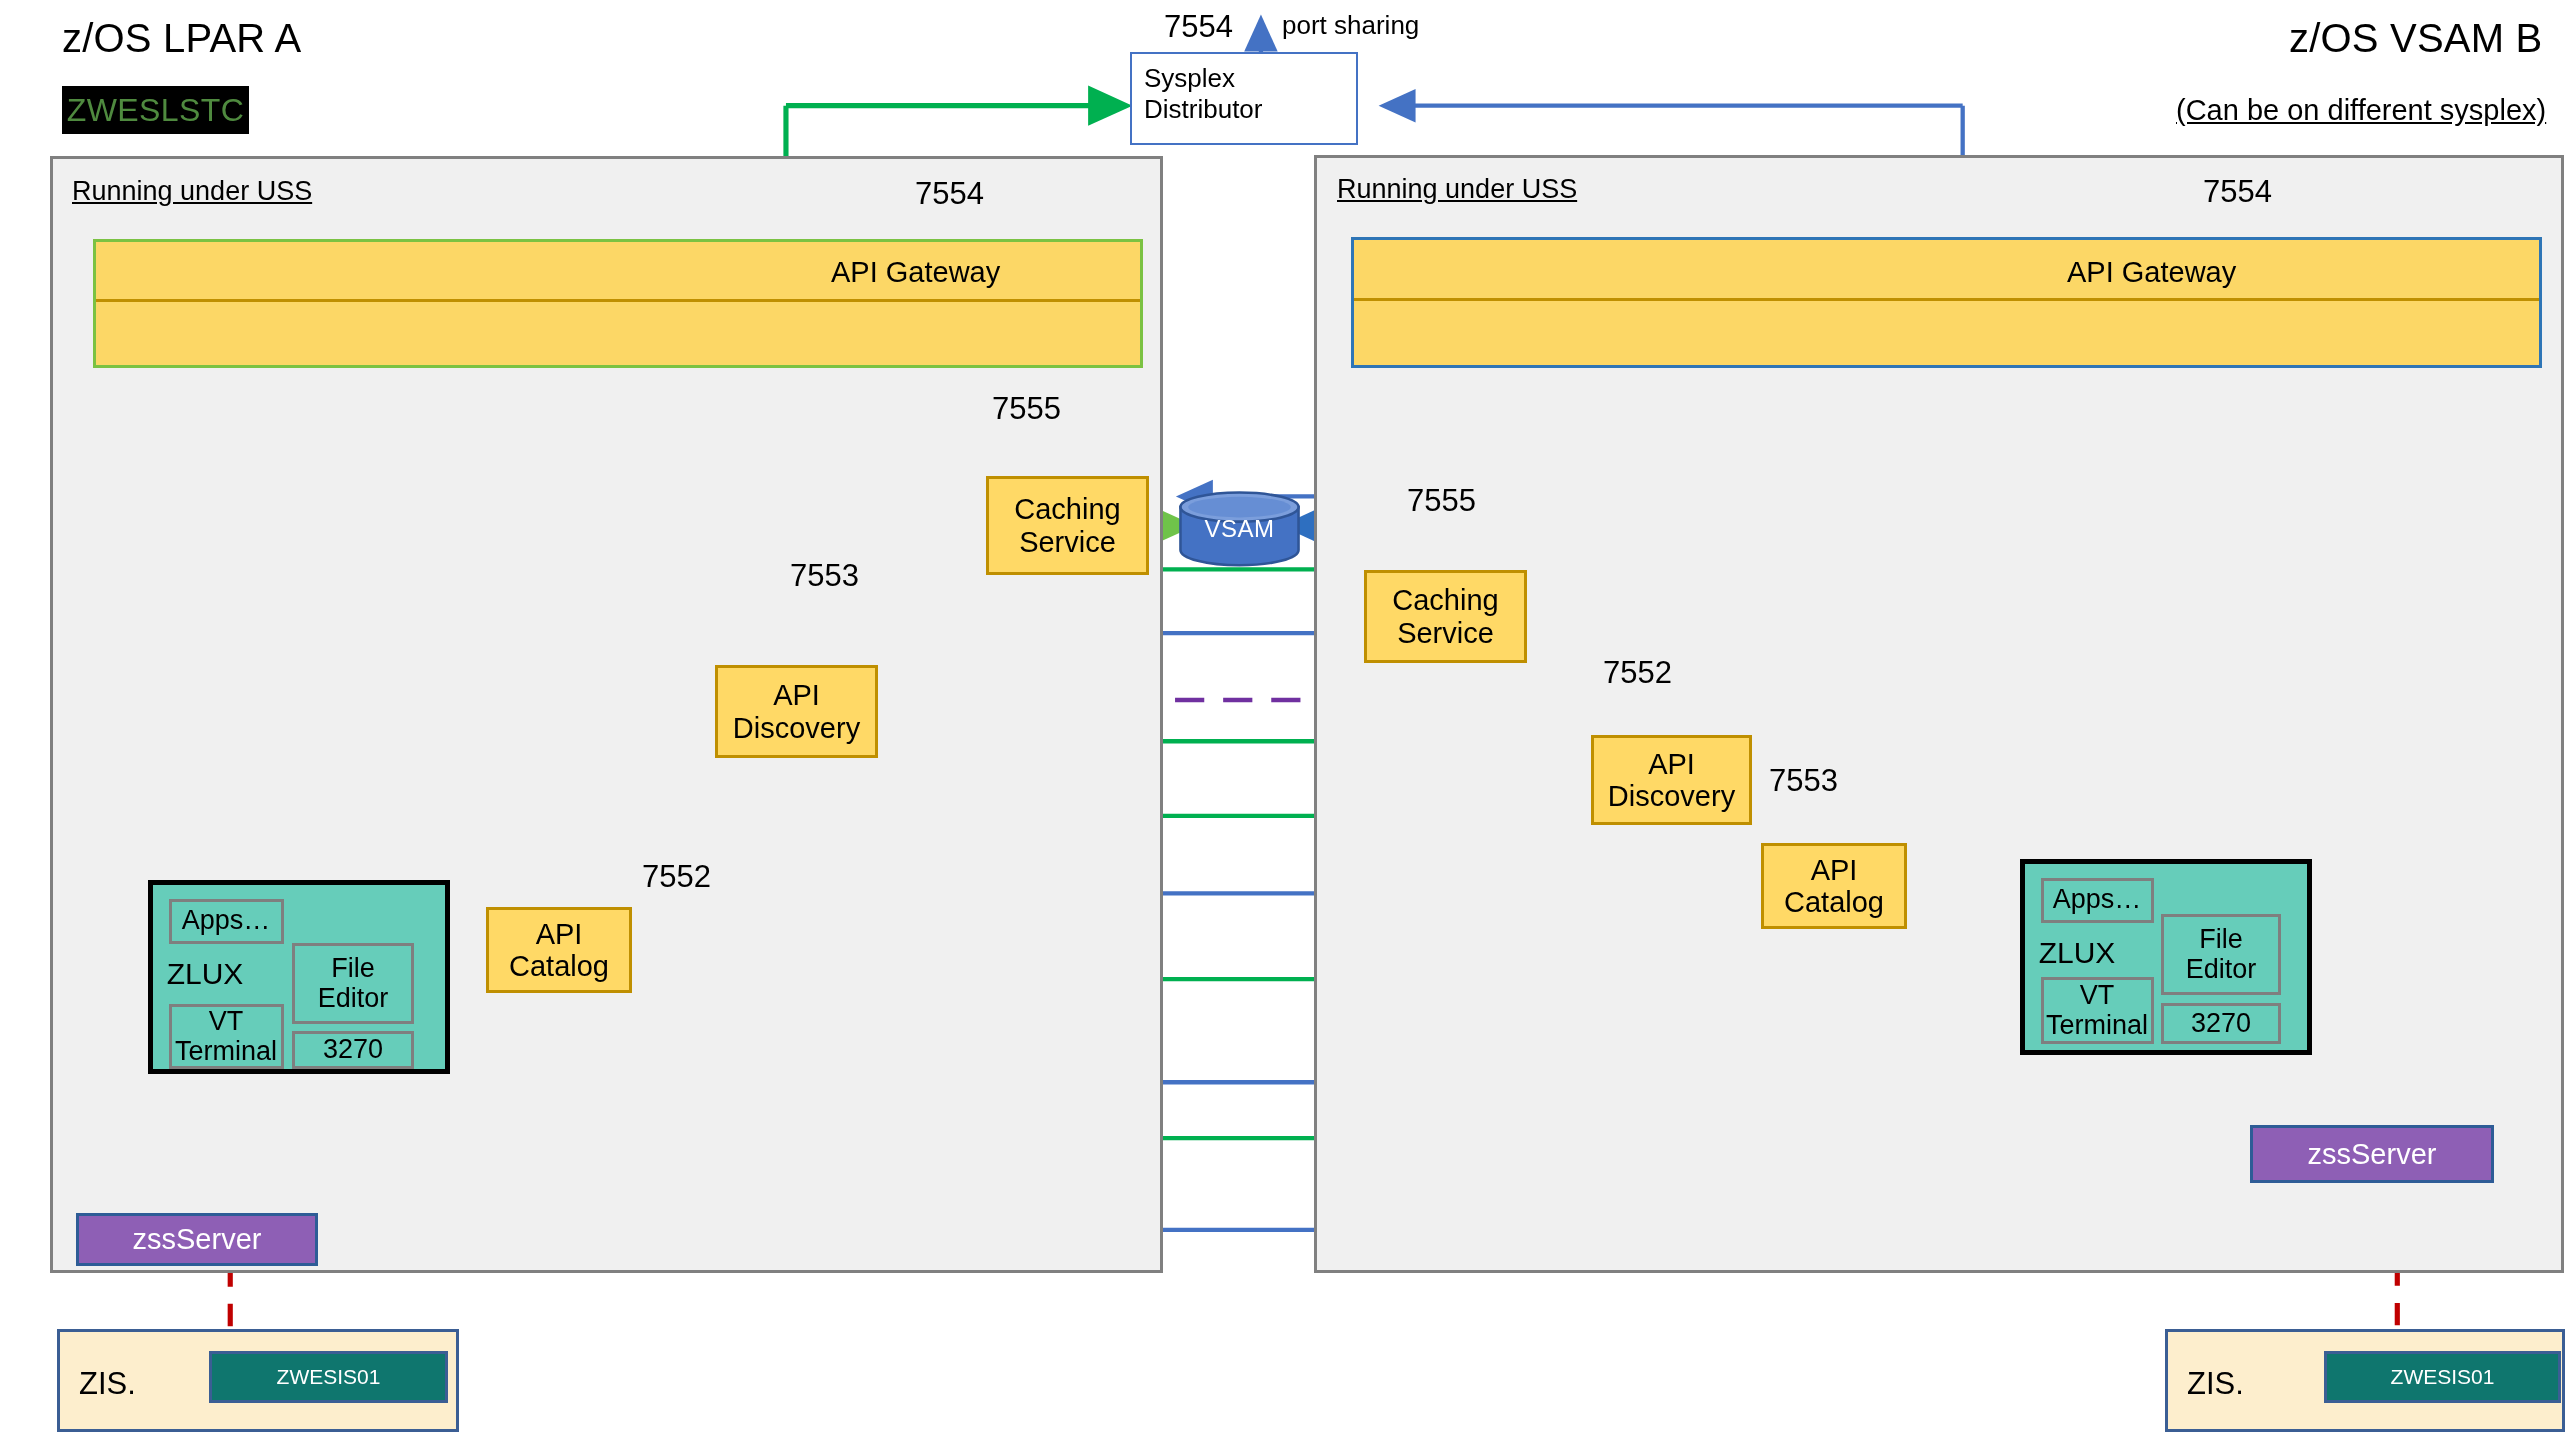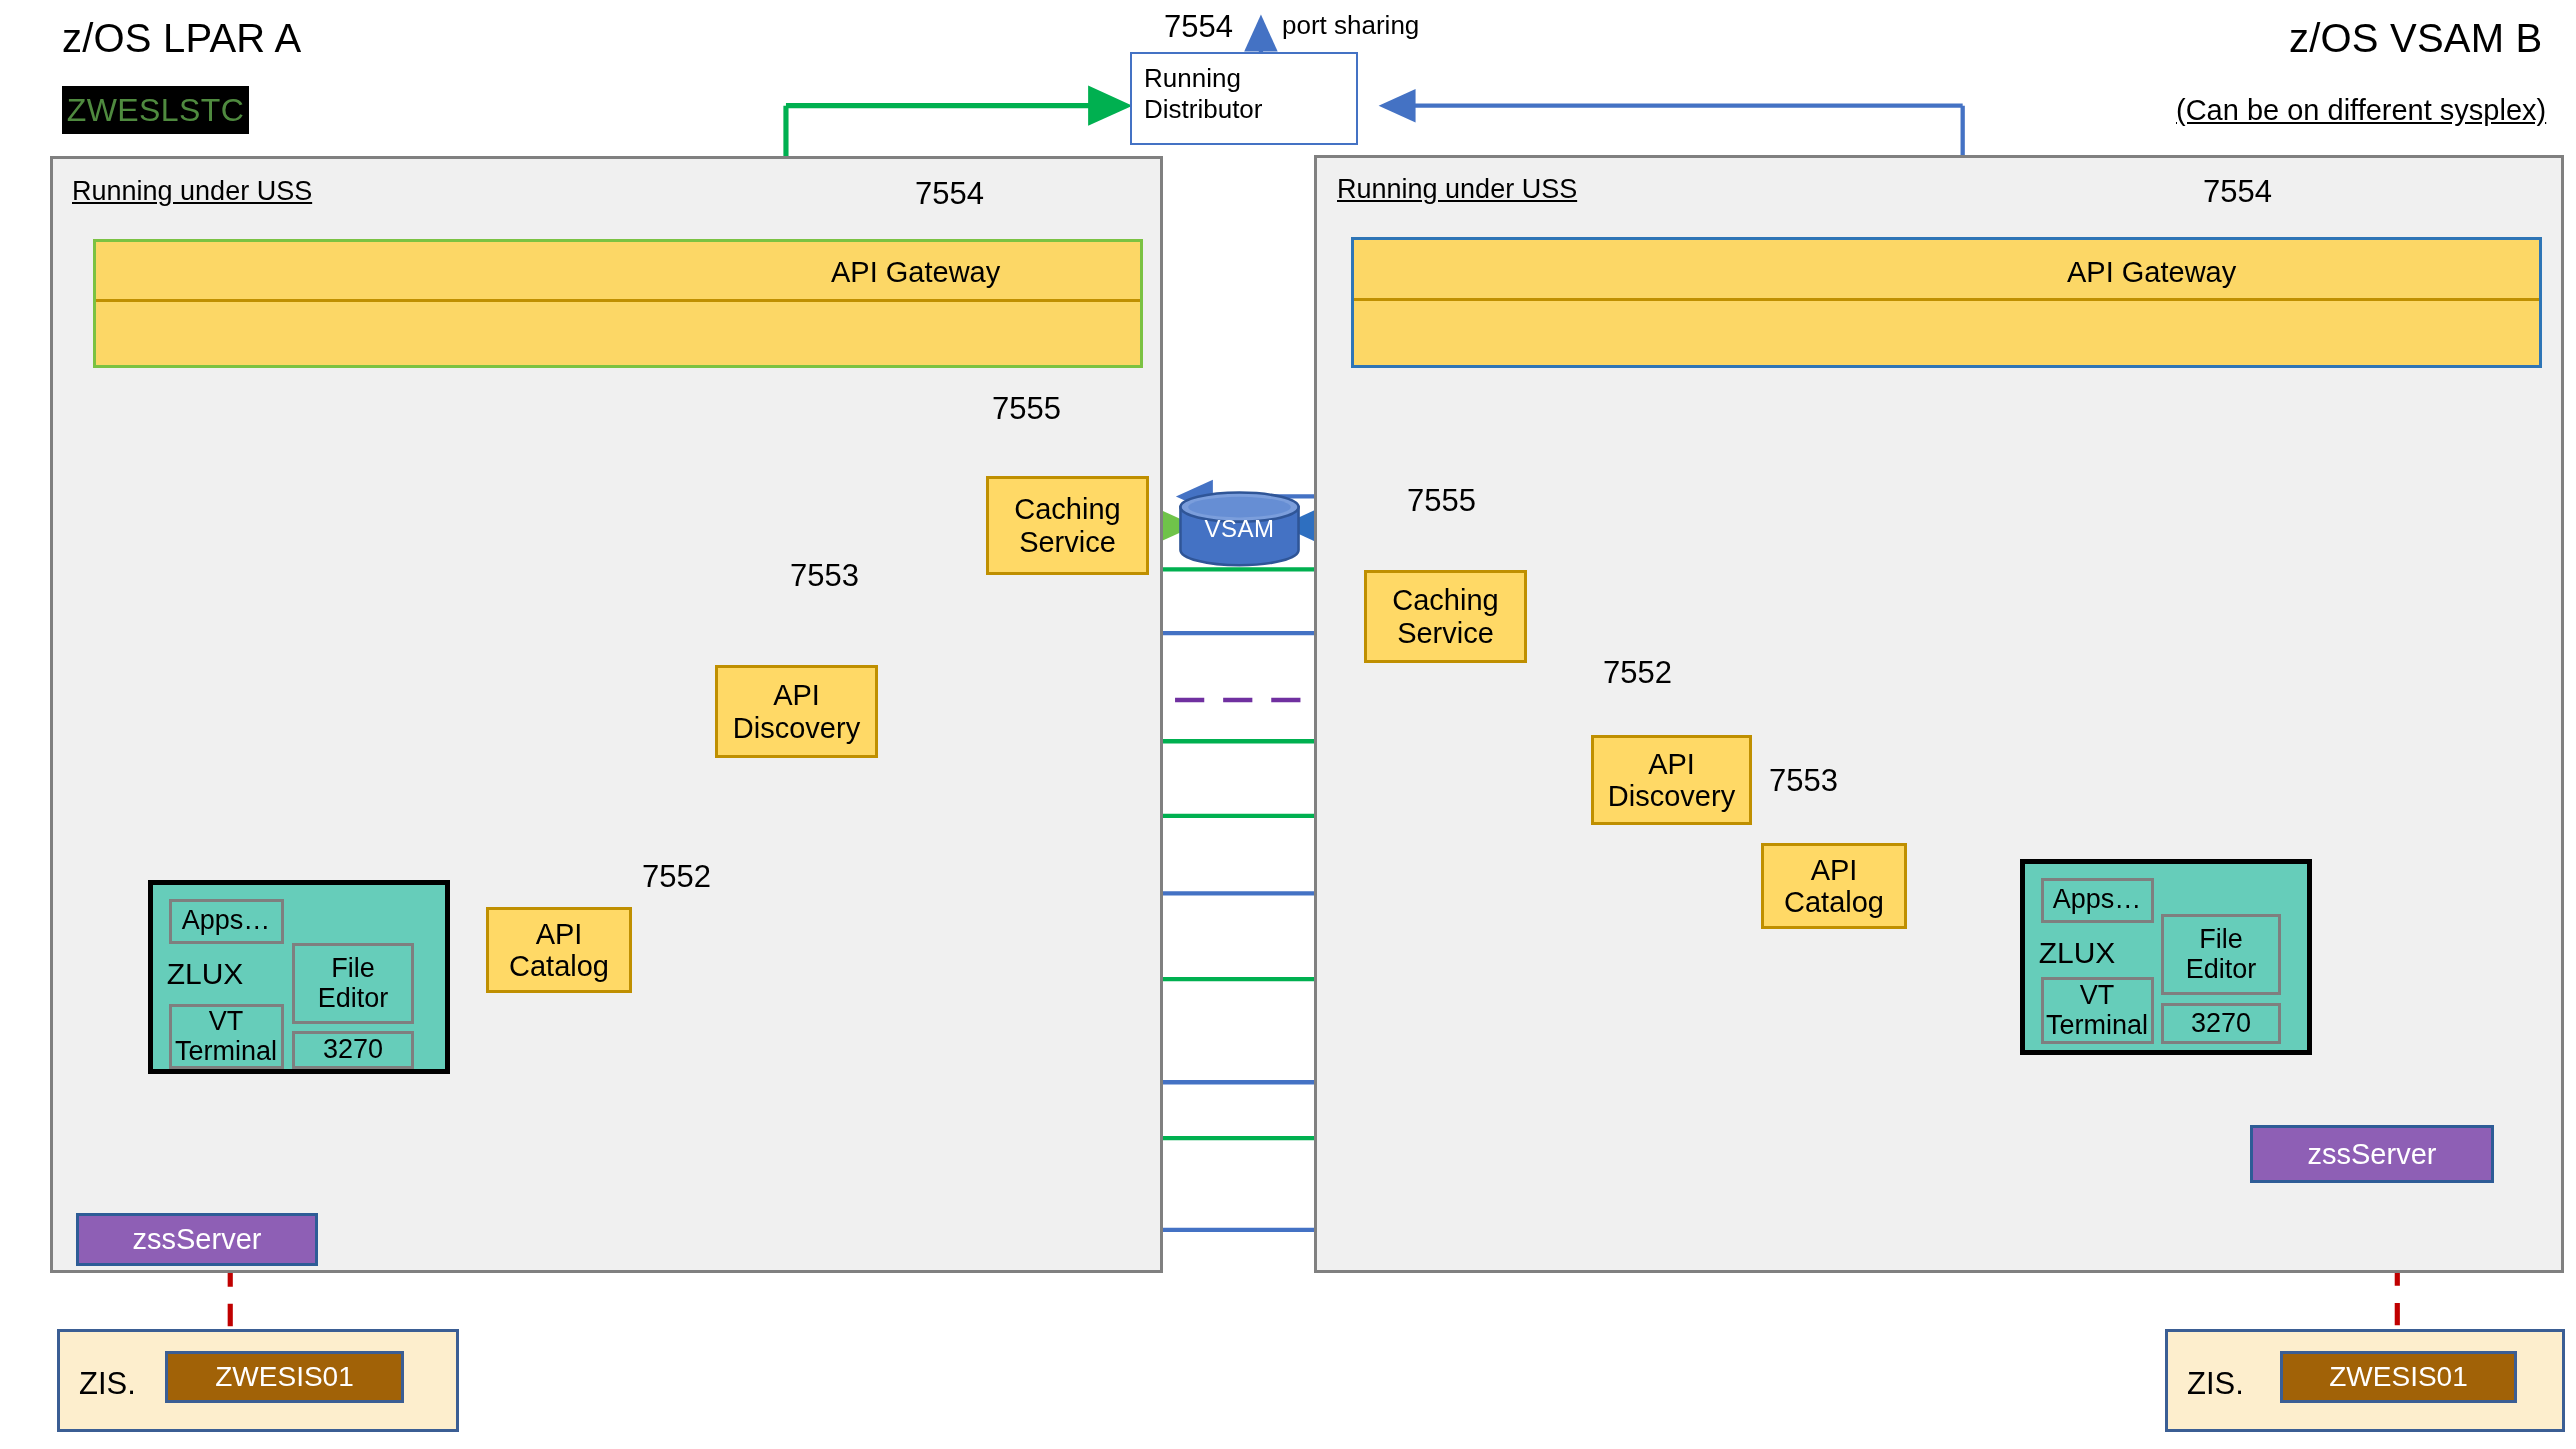--- a/index.html
+++ b/index.html
@@ -39,22 +39,22 @@
   .zlux .sub{position:absolute;background:#66cdba;border:3.4px solid #7f7f7f;box-sizing:border-box;
              display:flex;align-items:center;justify-content:center;text-align:center;
              font-size:27px;color:#000;line-height:1.1;}
   .zlux .nm{position:absolute;font-size:30px;color:#000;}
 
   .zss{position:absolute;background:#8e5fb5;border:3.4px solid #2e5c96;box-sizing:border-box;
        display:flex;align-items:center;justify-content:center;color:#ffffff;font-size:29px;}
 
   .zis{position:absolute;background:#fdeecd;border:3.4px solid #3b5e94;box-sizing:border-box;}
   .zis .zl{position:absolute;font-size:31px;color:#000;}
-  .zis .box{position:absolute;background:#a16207;border:3.4px solid #3b5e94;box-sizing:border-box;
-            display:flex;align-items:center;justify-content:center;color:#fff;font-size:28px;}
+  .zis .box{position:absolute;background:#0f766e;border:3.4px solid #3b5e94;box-sizing:border-box;
+            display:flex;align-items:center;justify-content:center;color:#fff;font-size:21px;margin-left:44px;}
 </style>
 </head>
 <body>
 
 <div id="stage">
 
   <svg id="wires" viewBox="0 0 2999 1687">
     <defs>
       <marker id="agr" markerWidth="9" markerHeight="9" refX="7.2" refY="4.5" orient="auto">
         <path d="M0,0.6 L8.6,4.5 L0,8.4 z" fill="#00b050"></path>
@@ -154,21 +154,21 @@
     </g>
   </svg>
 
   <div class="lbl lpar-title" style="left:62px;top:15.5px;">z/OS LPAR A</div>
   <div class="lbl lpar-title" style="left:2289px;top:15.5px;">z/OS VSAM B</div>
   <div class="lbl lpar-sub" style="left:2176px;top:94px;">(Can be on different sysplex)</div>
 
   <div class="stc" style="left:62px;top:86px;width:187px;height:48px;">ZWESLSTC</div>
 
   <div class="sysplex" style="left:1130px;top:52px;width:228px;height:93px;">
-    <div>Running</div>
+    <div>Sysplex</div>
     <div>Distributor</div>
   </div>
   <div class="port" style="left:1164px;top:8.6px;">7554</div>
   <div class="portsm" style="left:1282px;top:10.3px;">port sharing</div>
 
   <div class="lpar" style="left:50px;top:156px;width:1113px;height:1117px;"></div>
   <div class="uss-label" style="left:72px;top:176px;">Running under USS</div>
   <div class="port" style="left:915px;top:176px;">7554</div>
 
   <div class="gw green" style="left:93px;top:239px;width:1050px;height:129px;">

